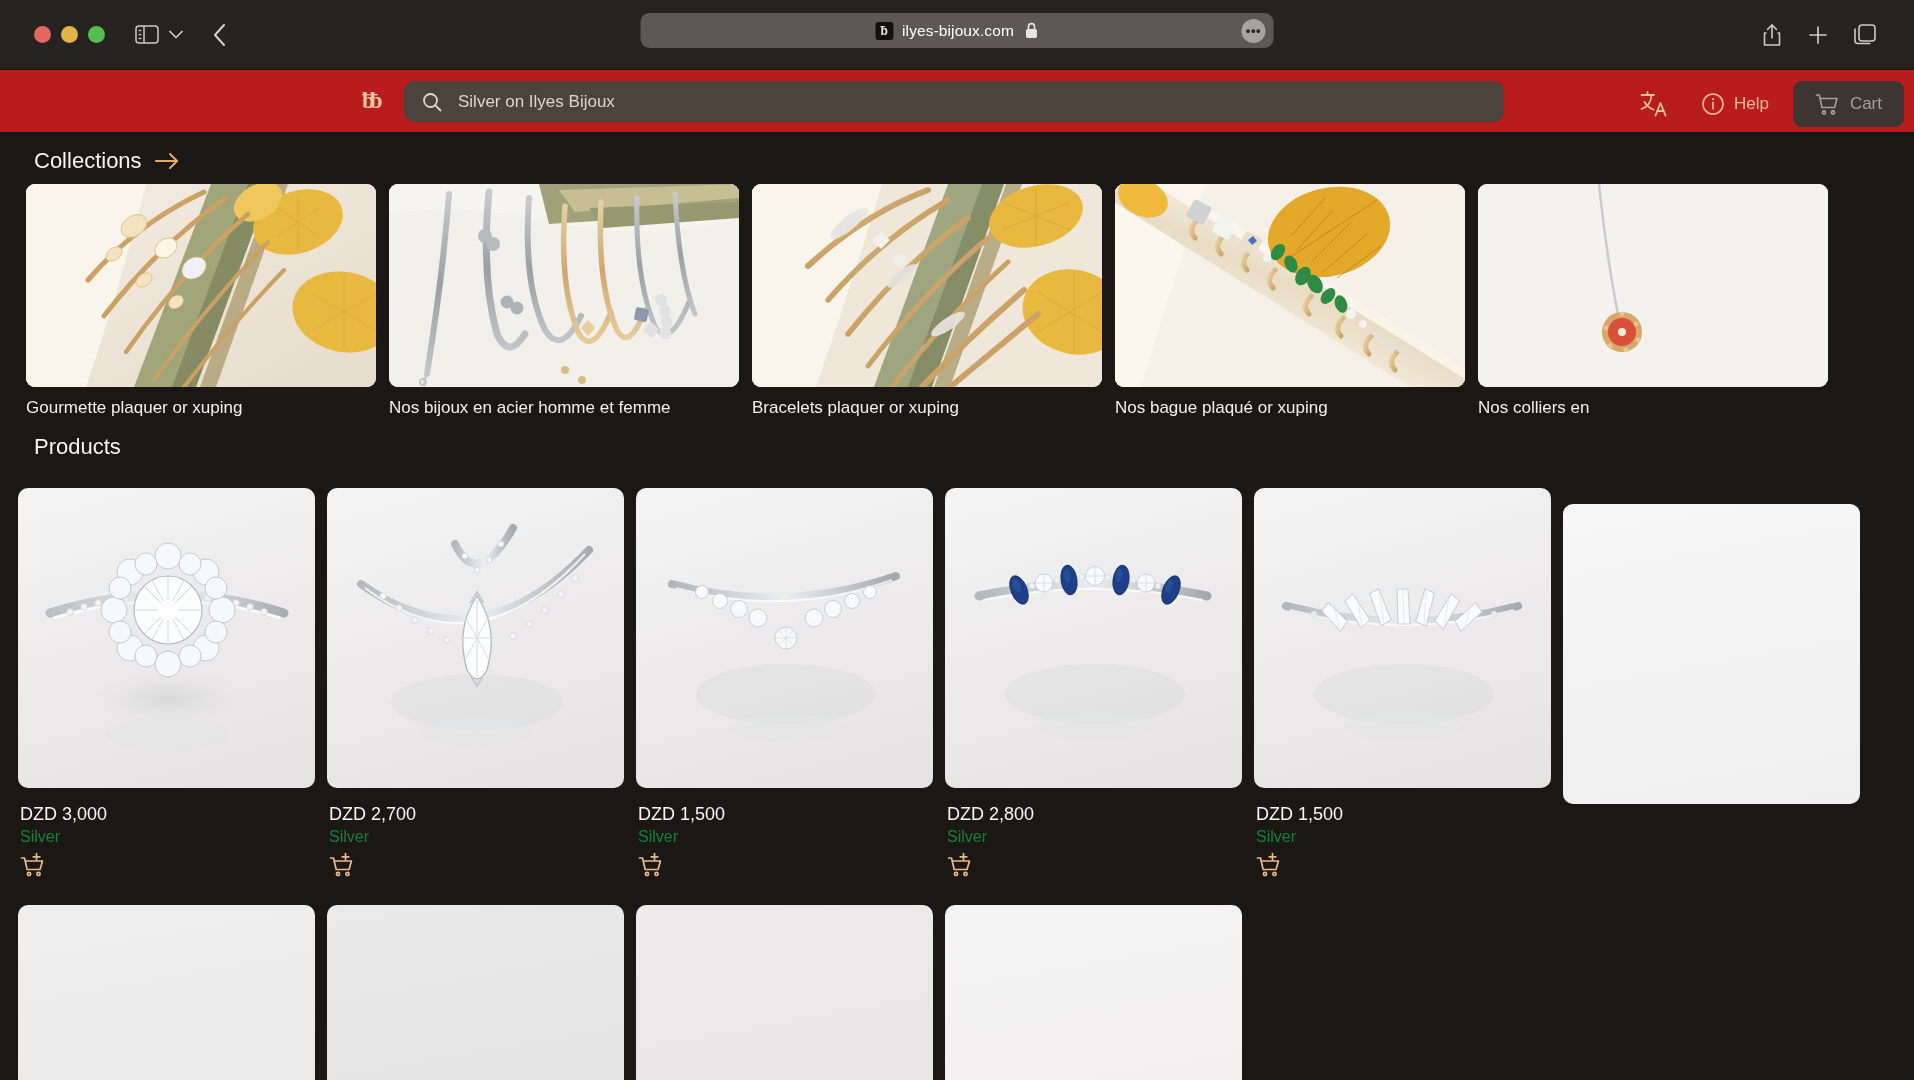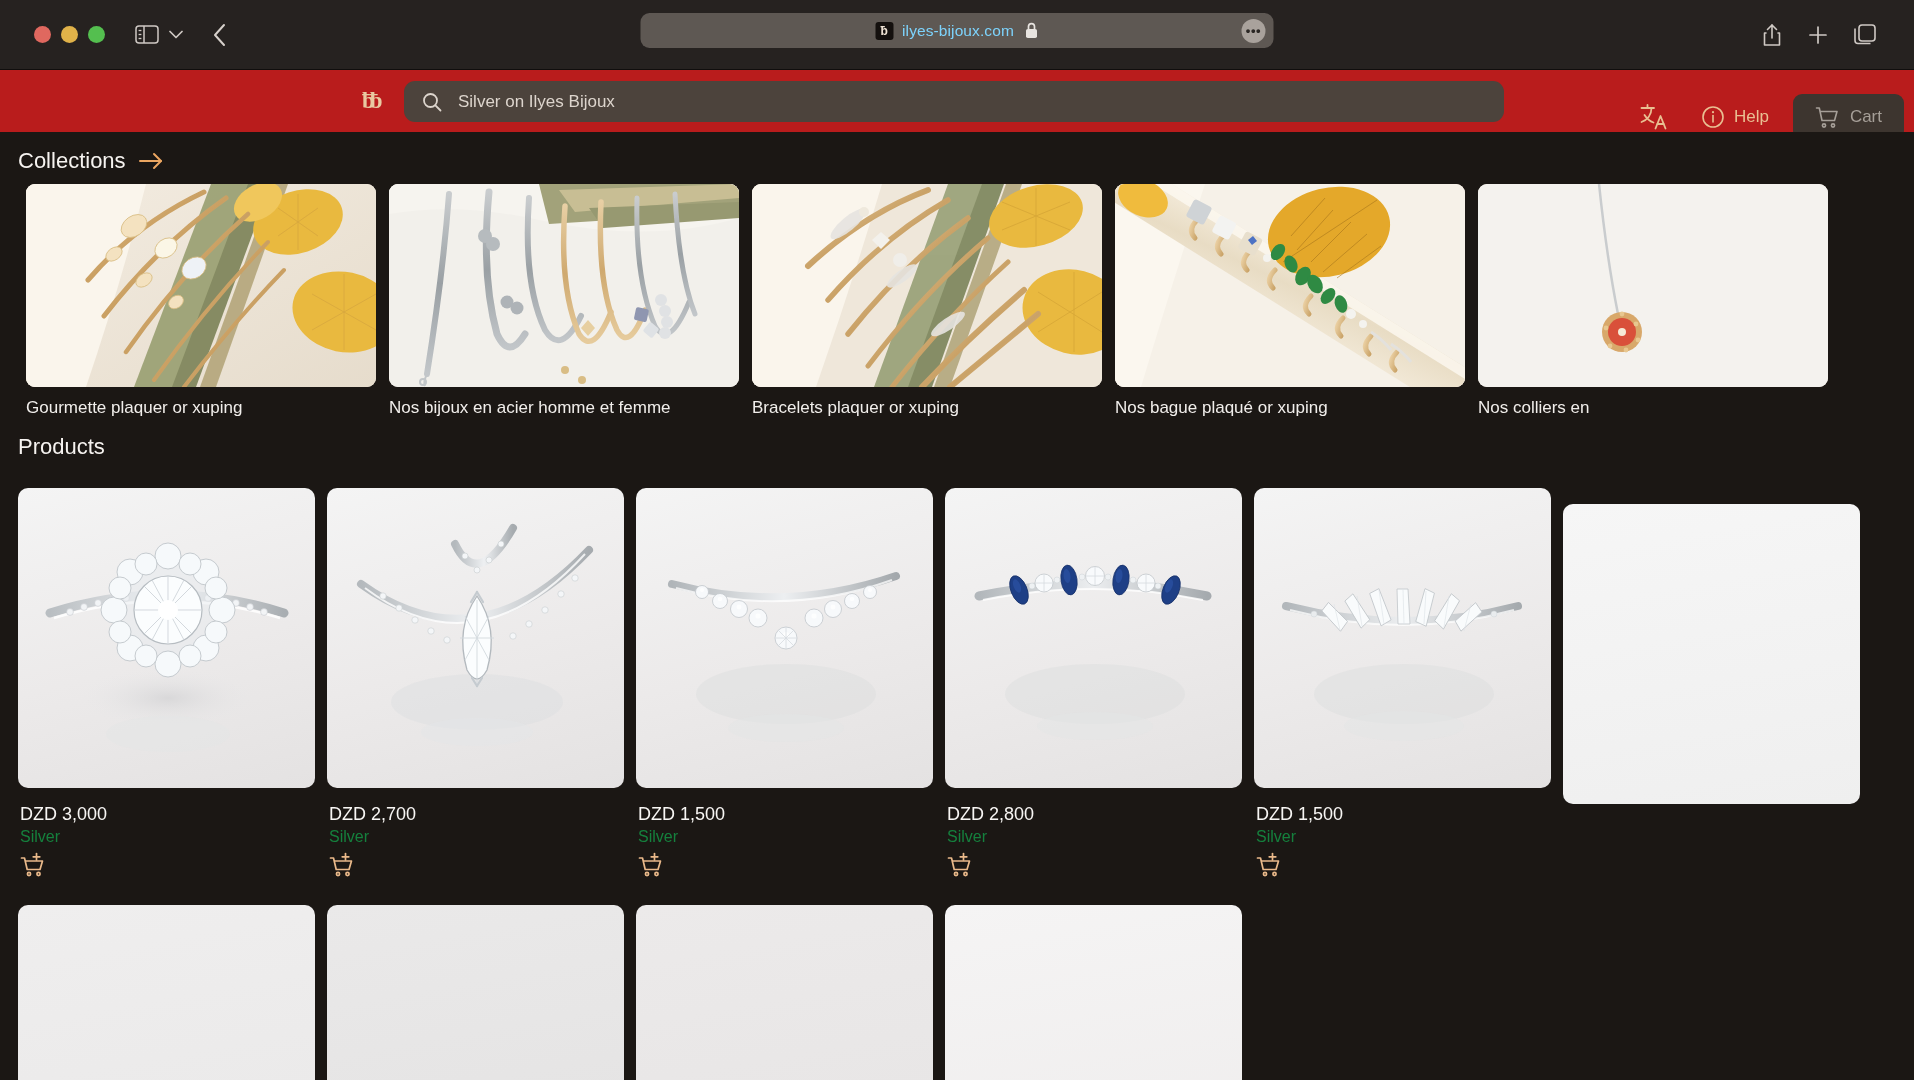--- a/index.html
+++ b/index.html
@@ -47,21 +47,21 @@
   }
   .url-inner { display: flex; align-items: center; gap: 9px; }
   .favicon {
     width: 18px; height: 18px;
     background: #14100e;
     border-radius: 3px;
     display: flex; align-items: center; justify-content: center;
     color: #efe3d4; font-size: 12px; font-weight: bold;
     line-height: 1;
   }
-  .url-text { color: #7dd3fc; font-size: 15.5px; letter-spacing: 0.1px; }
+  .url-text { color: #ffffff; font-size: 15.5px; letter-spacing: 0.1px; }
   .lock-icon { margin-left: 2px; display: flex; align-items: center; }
   .url-more {
     position: absolute; right: 8px; top: 50%; transform: translateY(-50%);
     width: 24px; height: 24px; border-radius: 50%;
     background: #a9a29c;
     display: flex; align-items: center; justify-content: center;
     color: #2b2724; font-size: 13px; font-weight: bold; letter-spacing: 0.6px;
     line-height: 0.6;
   }
   .chrome-right {
@@ -85,21 +85,21 @@
     position: absolute; left: 404px; top: 11px;
     width: 1100px; height: 41px;
     background: #4c433c;
     border-radius: 11px;
     display: flex; align-items: center;
     padding: 0 18px;
     gap: 16px;
   }
   .search-placeholder { color: #ddd5cd; font-size: 17px; }
   .header-actions {
-    position: absolute; right: 0; top: 16px; height: 62px;
+    position: absolute; right: 0; top: 3px; height: 62px;
     display: flex; align-items: center; gap: 0;
   }
   .lang-btn { padding: 0 18px; color: #e9bf92; display: flex; align-items: center; }
   .help-btn {
     padding: 0 14px; color: #e9bf92; display: flex; align-items: center; gap: 9px;
     font-size: 17px;
   }
   .cart-btn {
     margin-left: 10px; margin-right: 10px;
     height: 46px; padding: 0 22px;
@@ -112,20 +112,21 @@
   
   .page {
     background: #1b1714;
     height: calc(1080px - 70px - 62px);
     overflow: hidden;
     position: relative;
   }
   .section-head {
     display: flex; align-items: center; gap: 12px;
     padding: 16px 0 10px 18px;
+    margin-left: 16px;
   }
   .section-title { color: #f6f3f0; font-size: 22px; }
   .arrow-link { color: #eba661; display: flex; align-items: center; }
 
   
   .collections-row {
     display: flex; gap: 13px;
     padding-left: 26px;
     overflow: hidden;
   }

